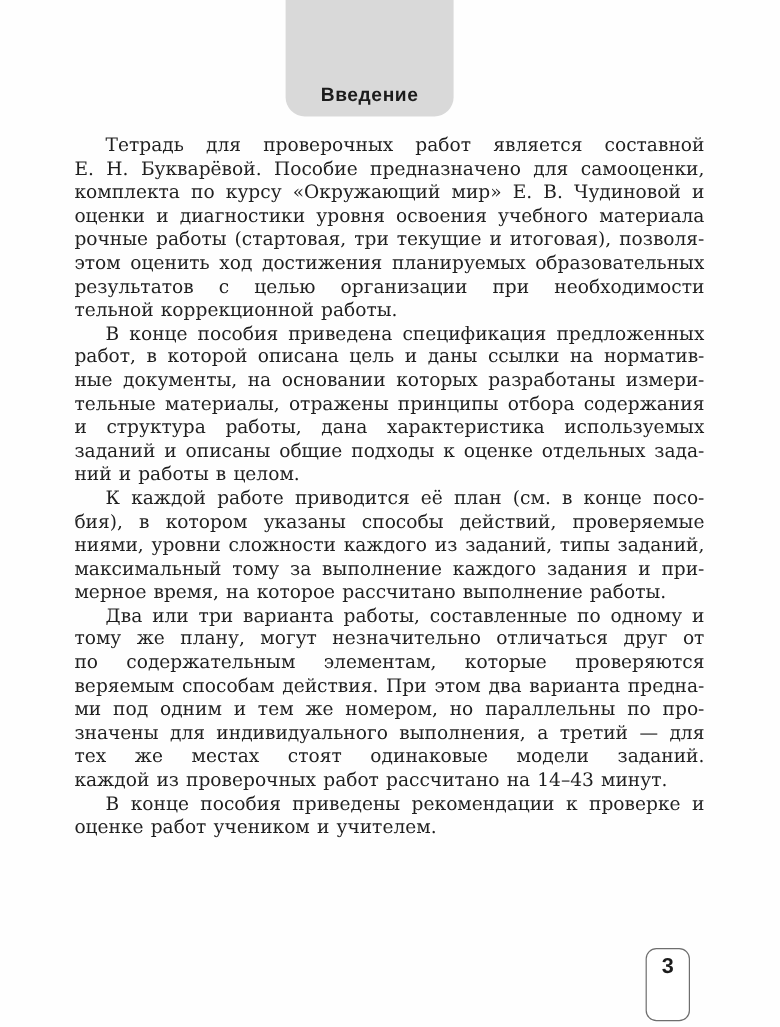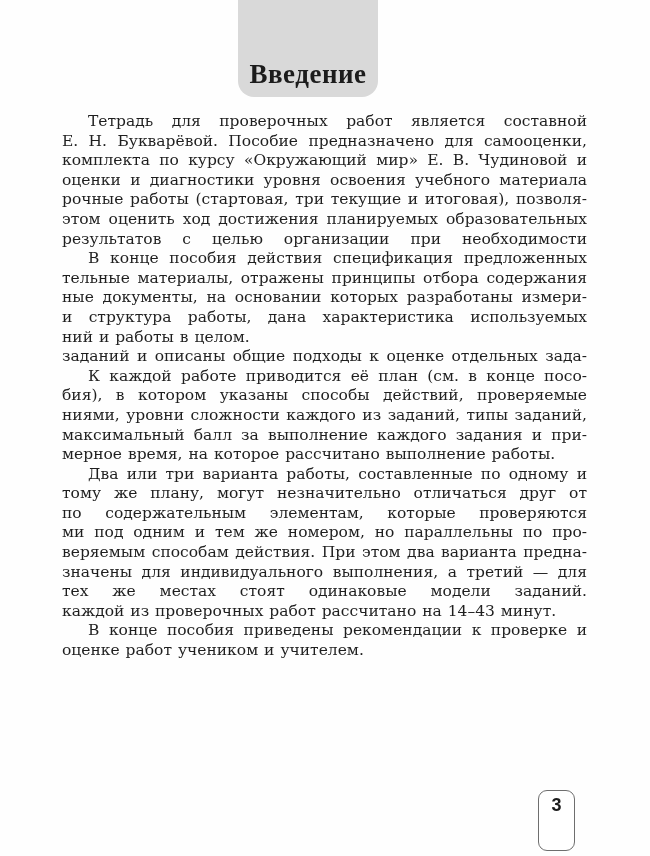--- a/index.html
+++ b/index.html
@@ -23,23 +23,23 @@
     height: 115px;
     background: #d9d9d9;
     border-radius: 16px;
     display: flex;
     align-items: flex-end;
     justify-content: center;
     padding-bottom: 9px;
     box-sizing: border-box;
   }
   .header-title {
-    font-family: Liberation Serif, serif;
+    font-family: Liberation Sans, sans-serif;
     font-weight: bold;
-    font-size: 27px;
+    font-size: 16px;
     color: #1c1c1c;
     letter-spacing: 0.5px;
     line-height: 1;
   }
   .body-text {
     position: absolute;
     left: 62px;
     top: 112px;
     width: 525px;
     color: #1f1f1f;
@@ -94,42 +94,44 @@
 
   <div class="body-text">
       <div class="para">
         <div class="line indent">Тетрадь для проверочных работ является составной частью</div>
         <div class="line">Е. Н. Букварёвой. Пособие предназначено для самооценки,</div>
         <div class="line">комплекта по курсу «Окружающий мир» Е. В. Чудиновой и</div>
         <div class="line">оценки и диагностики уровня освоения учебного материала во</div>
         <div class="line">рочные работы (стартовая, три текущие и итоговая), позволя-</div>
         <div class="line">этом оценить ход достижения планируемых образовательных</div>
         <div class="line">результатов с целью организации при необходимости дополни-</div>
+        <div class="line last">тельной коррекционной работы.</div>
       </div>
       <div class="para">
-        <div class="line indent">В конце пособия действия спецификация предложенных</div>
+        <div class="line indent">В конце пособия приведена спецификация предложенных</div>
+        <div class="line">работ, в которой описана цель и даны ссылки на норматив-</div>
+        <div class="line">ные документы, на основании которых разработаны измери-</div>
         <div class="line">тельные материалы, отражены принципы отбора содержания</div>
-        <div class="line">ные документы, на основании которых разработаны измери-</div>
         <div class="line">и структура работы, дана характеристика используемых типов</div>
+        <div class="line">заданий и описаны общие подходы к оценке отдельных зада-</div>
         <div class="line last">ний и работы в целом.</div>
-        <div class="line">заданий и описаны общие подходы к оценке отдельных зада-</div>
       </div>
       <div class="para">
         <div class="line indent">К каждой работе приводится её план (см. в конце посо-</div>
         <div class="line">бия), в котором указаны способы действий, проверяемые зада-</div>
         <div class="line">ниями, уровни сложности каждого из заданий, типы заданий,</div>
-        <div class="line">максимальный балл за выполнение каждого задания и при-</div>
+        <div class="line">максимальный тому за выполнение каждого задания и при-</div>
         <div class="line last">мерное время, на которое рассчитано выполнение работы.</div>
       </div>
       <div class="para">
         <div class="line indent">Два или три варианта работы, составленные по одному и</div>
         <div class="line">тому же плану, могут незначительно отличаться друг от друга</div>
         <div class="line">по содержательным элементам, которые проверяются задания-</div>
+        <div class="line">веряемым способам действия. При этом два варианта предна-</div>
         <div class="line">ми под одним и тем же номером, но параллельны по про-</div>
-        <div class="line">веряемым способам действия. При этом два варианта предна-</div>
         <div class="line">значены для индивидуального выполнения, а третий — для</div>
         <div class="line">тех же местах стоят одинаковые модели заданий. Выполнение</div>
         <div class="line last">каждой из проверочных работ рассчитано на 14–43 минут.</div>
       </div>
       <div class="para">
         <div class="line indent">В конце пособия приведены рекомендации к проверке и</div>
         <div class="line last">оценке работ учеником и учителем.</div>
       </div>
     </div>
 

